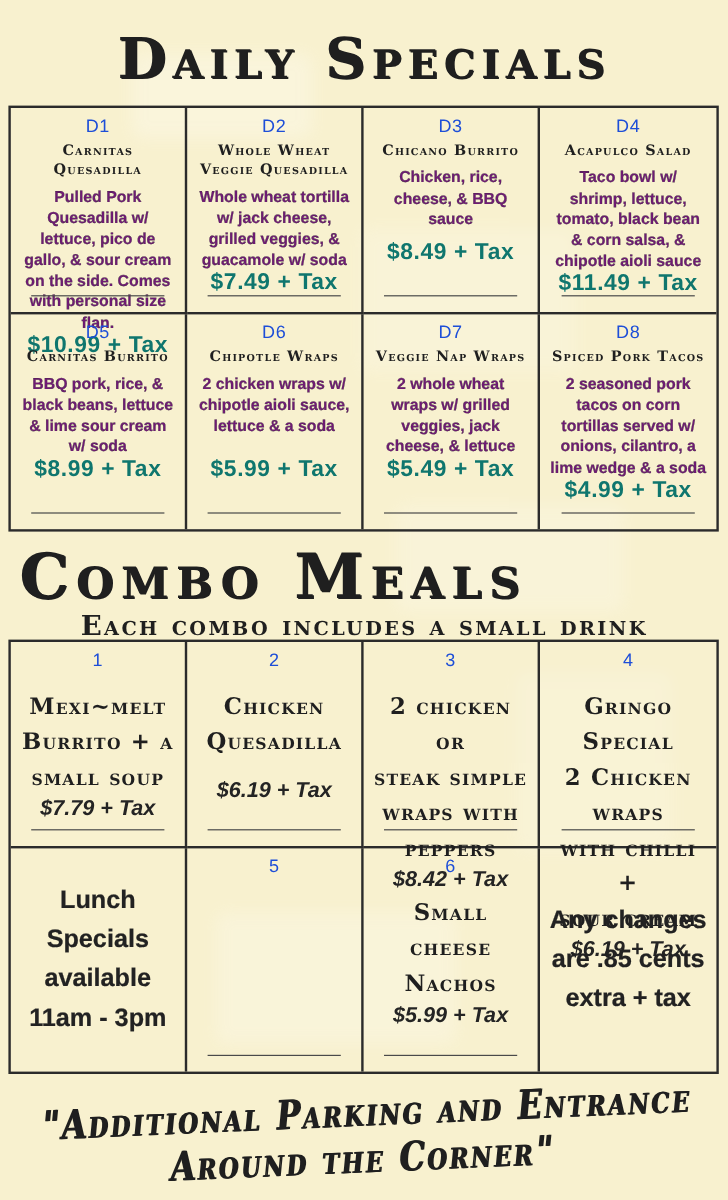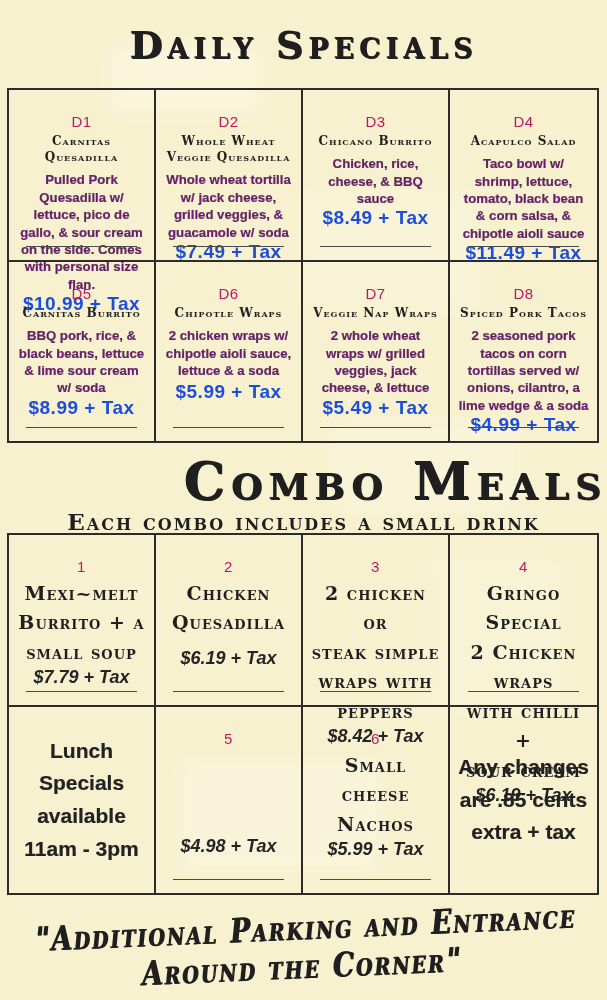--- a/index.html
+++ b/index.html
@@ -21,21 +21,21 @@
 
   .display-font {
     font-family:"DejaVu Serif", serif;
     font-weight:bold;
     font-variant:small-caps;
     color:#1f1f1f;
   }
 
   .main-title {
     position:absolute; top:22px; left:0; width:100%;
-    text-align:center; font-size:38px; letter-spacing:5px;
+    text-align:center; font-size:47px; letter-spacing:5px;
     text-shadow:1px 1px 0 #1f1f1f;
   }
 
   .menu-table {
     position:absolute; left:7px; width:592px;
     display:grid; grid-template-columns:repeat(4, 1fr);
     border:2px solid #2b2b2b;
     background:transparent;
   }
   .daily-table  { top:88px;  grid-template-rows:172px 179px; }
@@ -47,45 +47,46 @@
     padding:7px 8px 30px 8px; text-align:center;
   }
   .cell:nth-child(4n) { border-right:none; }
   .cell:nth-last-child(-n+4) { border-bottom:none; }
 
   .sig-line {
     position:absolute; bottom:13px; left:12%; width:76%;
     border-top:1.5px solid #4a4a4a;
   }
 
-  .item-code { font-size:15px; color:#be185d; letter-spacing:.5px;margin-top:16px; }
+  .item-code { font-size:15px; color:#1d4ed8; letter-spacing:.5px; }
   .dish-name {
     font-size:12px; line-height:1.35; letter-spacing:1px; margin-top:3px;
   }
   .dish-desc {
     font-size:13.2px; line-height:1.32; margin-top:6px; color:#701a75;
     font-weight:bold; -webkit-text-stroke:.2px #2a2a2a;
   }
   .dish-price {
-    margin-top:auto; font-size:19px; font-weight:bold; letter-spacing:.5px; color:#1d4ed8;
+    margin-top:auto; font-size:19px; font-weight:bold; letter-spacing:.5px; color:#0f766e;
     padding-bottom:8px;
   }
 
   .combo-title {
     position:absolute; top:455px; left:0; width:100%;
-    text-align:right; font-size:52px; letter-spacing:6px; line-height:1;
+    text-align:left; font-size:52px; letter-spacing:6px; line-height:1;
     text-shadow:1px 1px 0 #1f1f1f;
+    padding-left:16px;
   }
   .combo-subtitle {
     position:absolute; top:508px; left:0; width:100%;
     text-align:center; font-size:23px; letter-spacing:2px;
   }
 
   .combo-name {
-    font-size:19px; line-height:1.55; letter-spacing:1px; margin-top:4px;
+    font-size:19px; line-height:1.55; letter-spacing:1px; margin-top:16px;
     white-space:pre-line;
   }
   .combo-price { margin-top:auto; font-size:18px; font-weight:bold; padding-bottom:6px;font-style:italic; }
 
   .note-cell {
     justify-content:center; padding-bottom:7px;
   }
   .note-text {
     font-size:21px; line-height:1.55; color:#222;
     white-space:pre-line; font-weight:bold; -webkit-text-stroke:.2px #222;
@@ -223,21 +224,20 @@
     </div>
 
     <div class="cell note-cell">
       <div class="note-text">Lunch Specials
 available
 11am - 3pm</div>
     </div>
 
     <div class="cell">
       <div class="item-code">5</div>
-      <div class="combo-price">$4.98 + Tax</div>
       <div class="sig-line"></div>
     </div>
 
     <div class="cell">
       <div class="item-code">6</div>
       <div class="combo-name display-font">Small cheese
 Nachos</div>
       <div class="combo-price">$5.99 + Tax</div>
       <div class="sig-line"></div>
     </div>

